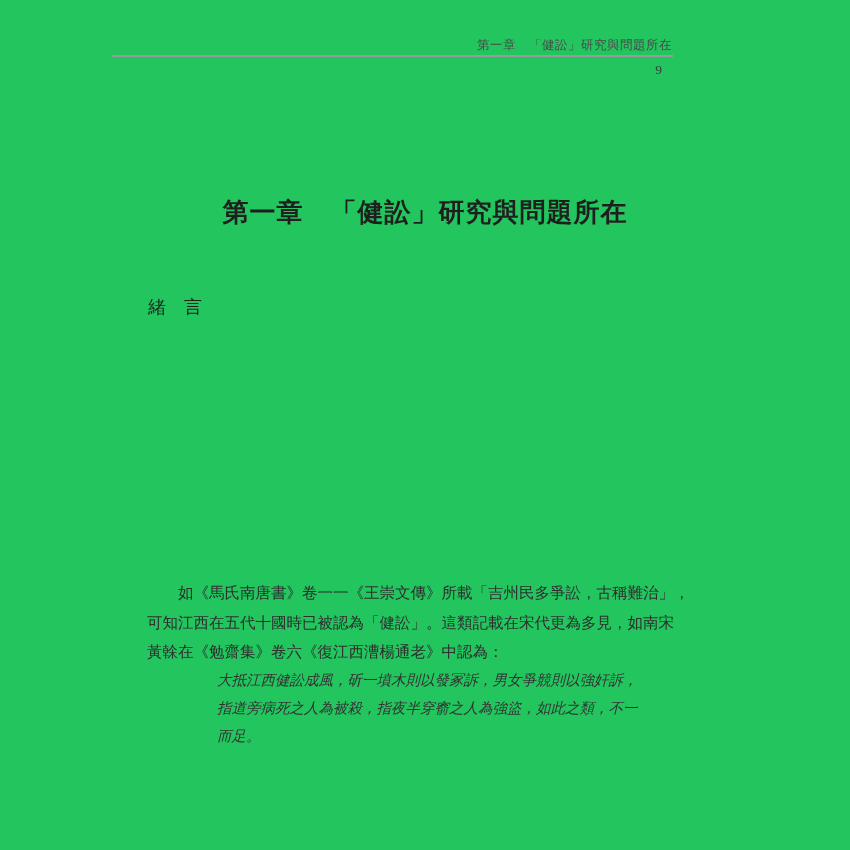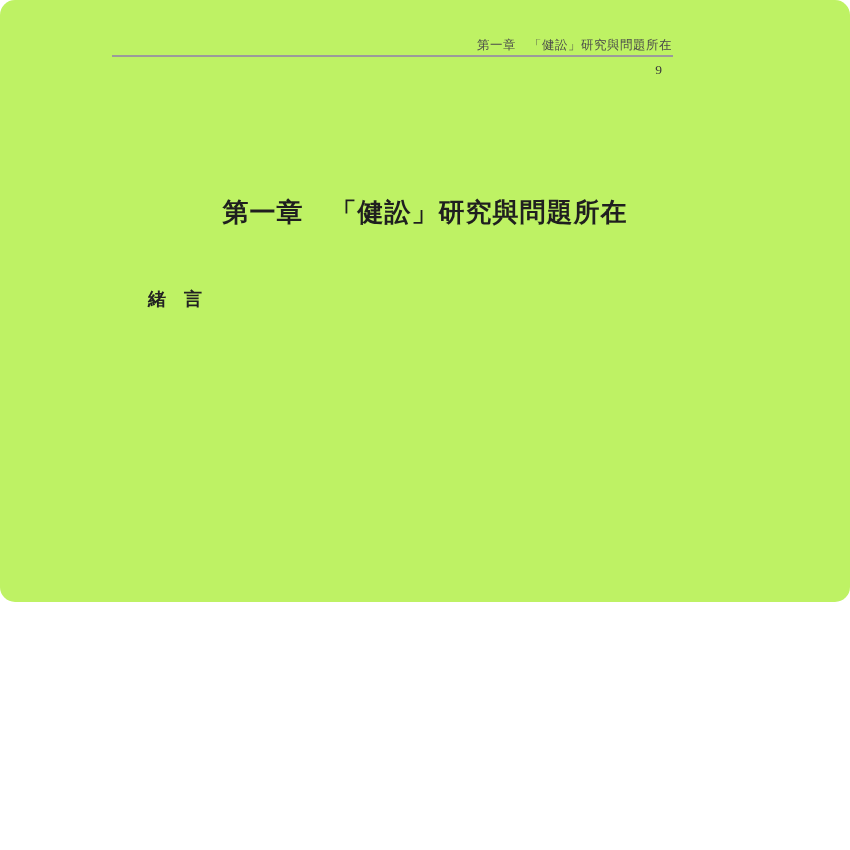--- a/index.html
+++ b/index.html
@@ -3,26 +3,25 @@
 <meta charset="utf-8">
 <style>
   html, body {
     margin: 0;
     padding: 0;
     background: #ffffff;
   }
   .page {
     position: relative;
     width: 850px;
-    height: 602px;
-    background: #bef264;
+    height: 850px;
+    background: #22c55e;
     font-family: "Liberation Serif", "DejaVu Serif", serif;
     color: #2e2e2e;
     overflow: hidden;
-    border-radius: 15px;
   }
   .running-head {
     position: absolute;
     top: 38px;
     right: 178px;
     font-size: 12.5px;
     line-height: 15px;
     color: #4a4a4a;
     letter-spacing: 0.5px;
     white-space: nowrap;
@@ -49,24 +48,24 @@
     width: 850px;
     text-align: center;
     font-size: 26px;
     font-weight: 700;
     letter-spacing: 1px;
     color: #1f1f1f;
     font-family: "Liberation Serif", "DejaVu Serif", serif;
   }
   .intro-heading {
     position: absolute;
-    top: 272px;
+    top: 280px;
     left: 148px;
     font-size: 18px;
-    font-weight: 700;
+    font-weight: 400;
     color: #222222;
     font-family: "Liberation Sans", "DejaVu Sans", sans-serif;
   }
   .body-paragraph {
     position: absolute;
     left: 147px;
     width: 548px;
     font-size: 15.5px;
     line-height: 29.5px;
     color: #2e2e2e;
@@ -107,15 +106,21 @@
   <div class="header-rule"></div>
 
   <div class="page-number">9</div>
 
   <h1 class="chapter-title">第一章　「健訟」研究與問題所在</h1>
 
   <h2 class="intro-heading">緒　言</h2>
 
 
 
+  <div class="body-paragraph para-section1">　　如《馬氏南唐書》卷一一《王崇文傳》所載「吉州民多爭訟，古稱難治」，
+可知江西在五代十國時已被認為「健訟」。這類記載在宋代更為多見，如南宋
+黃榦在《勉齋集》卷六《復江西漕楊通老》中認為：</div>
 
+  <div class="block-quote">大抵江西健訟成風，斫一墳木則以發冢訴，男女爭競則以強奸訴，
+指道旁病死之人為被殺，指夜半穿窬之人為強盜，如此之類，不一
+而足。</div>
 
 </div>
 
 </body></html>

